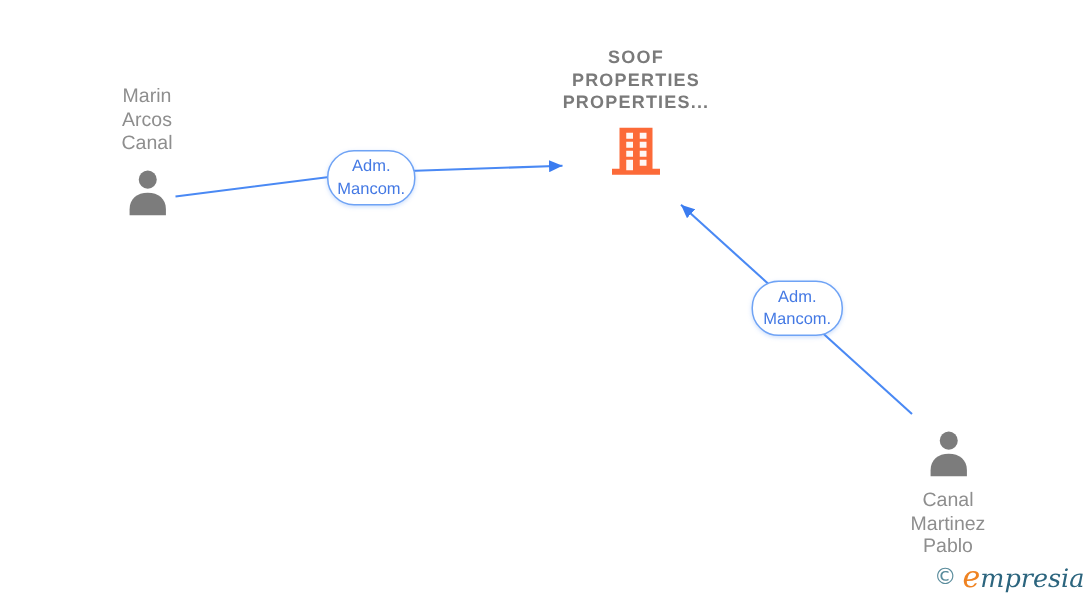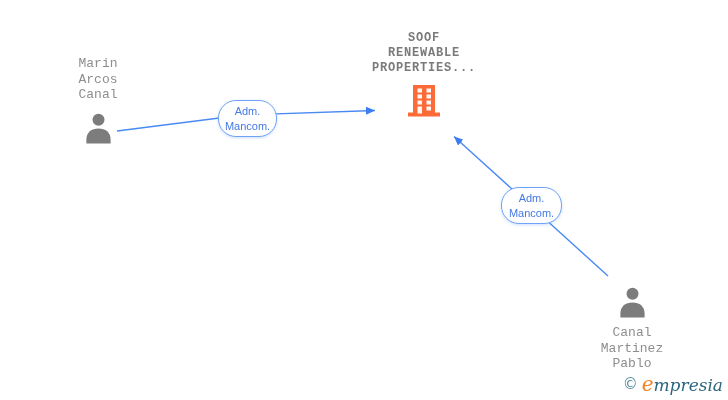--- a/index.html
+++ b/index.html
@@ -18,21 +18,20 @@
   .links {
     position: absolute;
     left: 0;
     top: 0;
     z-index: 1;
   }
   .node {
     position: absolute;
     z-index: 2;
     text-align: center;
-    font-family: Liberation Mono, monospace;
   }
   .person-name {
     font-size: 13px;
     line-height: 15.5px;
     color: #8e8e8e;
   }
   .person-glyph {
     display: block;
     margin: 8px auto 0 auto;
   }
@@ -117,21 +116,21 @@
     </div>
     <svg class="person-glyph" width="31" height="33" viewBox="0 0 32 33">
       <circle cx="16" cy="8.5" r="6.2" fill="#7c7c7c"></circle>
       <path d="M3.5 33 v-4 c0-7.5 5.2-11.5 12.5-11.5 s12.5 4 12.5 11.5 v4 z" fill="#7c7c7c"></path>
     </svg>
   </div>
 
   <div class="node" style="left:352px; top:31px; width:144px;">
     <div class="company-name">
       <div>SOOF</div>
-      <div>RENEWABLE</div>
+      <div>PROPERTIES</div>
       <div>PROPERTIES...</div>
     </div>
     <svg class="building-glyph" width="36" height="32" viewBox="0 0 36 32">
       <rect x="2" y="27.5" width="32" height="4" fill="#fc6a38"></rect>
       <rect x="7" y="0" width="22" height="29" fill="#fc6a38"></rect>
       <rect x="11.5" y="3.5" width="4.5" height="4" fill="#fff7f4"></rect>
       <rect x="20.5" y="3.5" width="4.5" height="4" fill="#fff7f4"></rect>
       <rect x="11.5" y="9.5" width="4.5" height="4" fill="#fff7f4"></rect>
       <rect x="20.5" y="9.5" width="4.5" height="4" fill="#fff7f4"></rect>
       <rect x="11.5" y="15.5" width="4.5" height="4" fill="#fff7f4"></rect>

